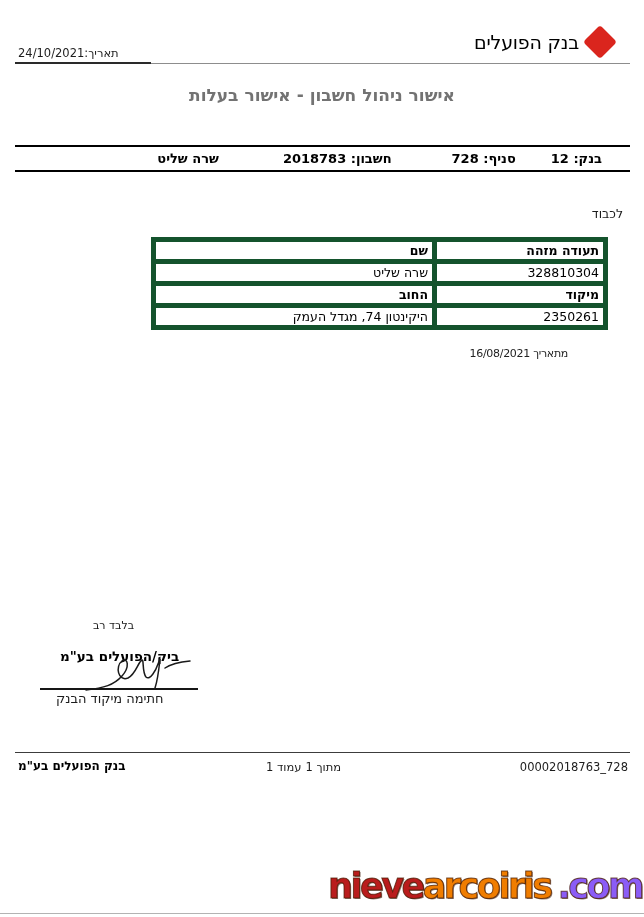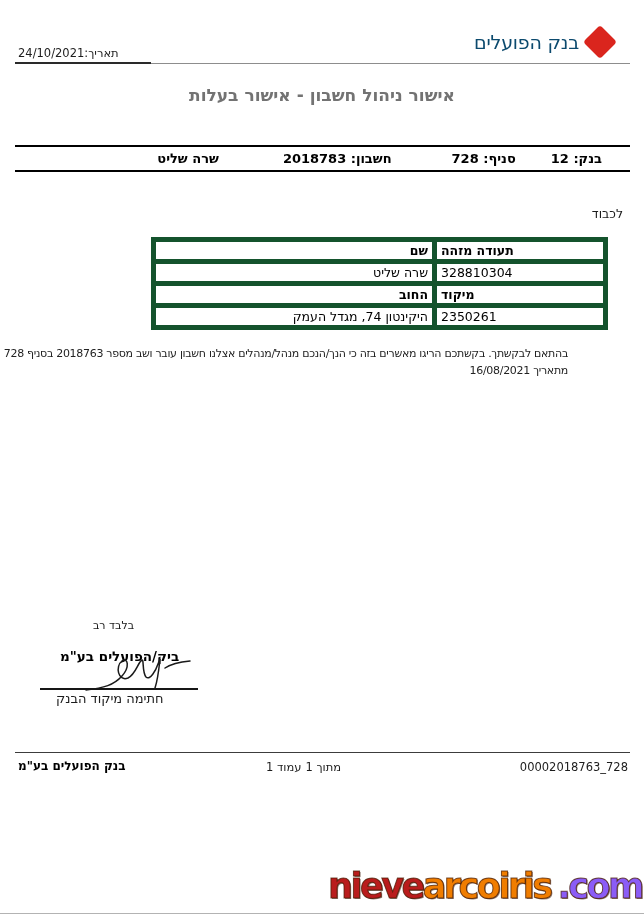--- a/index.html
+++ b/index.html
@@ -2,42 +2,42 @@
 <html lang="he"><head>
 <meta charset="utf-8">
 <style>
   html,body{margin:0;padding:0;background:#fff;}
   .page{
     position:relative;width:644px;height:917px;background:#ffffff;overflow:hidden;
     font-family:"DejaVu Sans","Liberation Sans",sans-serif;color:#1c1c1c;
   }
   
   .logo{position:absolute;top:30px;right:32px;display:flex;align-items:center;gap:9px;}
-  .logo-text{font-size:19px;color:#0c4a6e;direction:rtl;letter-spacing:-0.2px;}
+  .logo-text{font-size:19px;color:#000000;direction:rtl;letter-spacing:-0.2px;}
   .diamond{width:24px;height:24px;background:#da251d;transform:rotate(45deg);border-radius:3.5px;display:inline-block;}
   .doc-date{position:absolute;top:46px;left:18px;font-size:11.5px;direction:rtl;}
   .top-rule{position:absolute;top:63px;left:15px;width:615px;height:1px;background:#8d8d8d;}
   .date-underline{position:absolute;top:62px;left:15px;width:136px;height:2px;background:#2a2a2a;}
   
   .title{position:absolute;top:85px;left:0;width:100%;margin:0;text-align:center;
     font-size:17px;font-weight:bold;direction:rtl;color:#737373;}
   
   .band{position:absolute;top:145px;left:15px;width:615px;box-sizing:border-box;
     border-top:2px solid #000;border-bottom:2px solid #000;height:27px;
     display:flex;direction:rtl;align-items:center;padding-right:28px;
     font-weight:bold;font-size:13px;color:#000;}
   .band .gap-a{margin-left:35px;}
   .band .gap-b{margin-left:60px;}
   .band .gap-c{margin-left:64px;}
   
   .to-label{position:absolute;top:206px;right:21px;font-size:12.5px;direction:rtl;}
   .rtable{position:absolute;top:237px;right:36px;width:430px;border-collapse:collapse;
     direction:rtl;font-size:12.5px;color:#000;border:2px solid #000;table-layout:fixed;}
   .rtable td{border:5px solid #14532d;padding:1px 4px;height:15px;line-height:14px;overflow:hidden;white-space:nowrap;}
-  .rtable .col-id{width:158px;text-align:left;}
+  .rtable .col-id{width:158px;text-align:right;}
   .rtable .col-name{width:268px;text-align:right;}
   .rtable tr.hdr td{font-weight:bold;}
   .rtable tr:nth-child(2) td{border-bottom-width:2px;}
   
   .para{position:absolute;top:345px;right:76px;direction:rtl;text-align:right;
     font-size:11px;letter-spacing:-0.3px;line-height:17px;color:#222;}
   .para .pline{white-space:nowrap;}
   
   .closing{position:absolute;top:619px;left:93px;font-size:11px;direction:rtl;}
   .company{position:absolute;top:648px;left:60px;font-size:13.5px;font-weight:bold;direction:rtl;color:#000;}
@@ -95,21 +95,20 @@
       <td class="col-name">החוב</td>
     </tr>
     <tr>
       <td class="col-id">2350261</td>
       <td class="col-name">היקינטון 74, מגדל העמק</td>
     </tr>
   </tbody>
     </table>
 
   <div class="para">
-    <div class="pline">בהתאם לבקשתך. בקשתכם הריגו מאשרים בזה כי הנך/הנכם מנהל/מנהלים אצלנו חשבון עובר ושב מספר 2018763 בסניף 728</div>
     <div class="pline">מתאריך 16/08/2021</div>
   </div>
 
   <div class="closing">בלבד רב</div>
   <div class="company">ביק/הפועלים בע"מ</div>
 
   <svg class="sig-svg" width="112" height="42" viewBox="0 0 112 42">
     <path d="M4,36 C22,34 32,31 40,22 C48,13 46,3 40,7 C33,12 36,28 46,24 C54,20 56,8 60,6 C62,5 60,18 64,23 C68,27 74,16 76,10 L78,5 C77,14 76,25 73,34 M83,14 C89,10 97,8 108,7" stroke="#1a1a1a" fill="none" stroke-width="1.5" stroke-linecap="round"></path>
   </svg>
   <div class="sig-line"></div>

